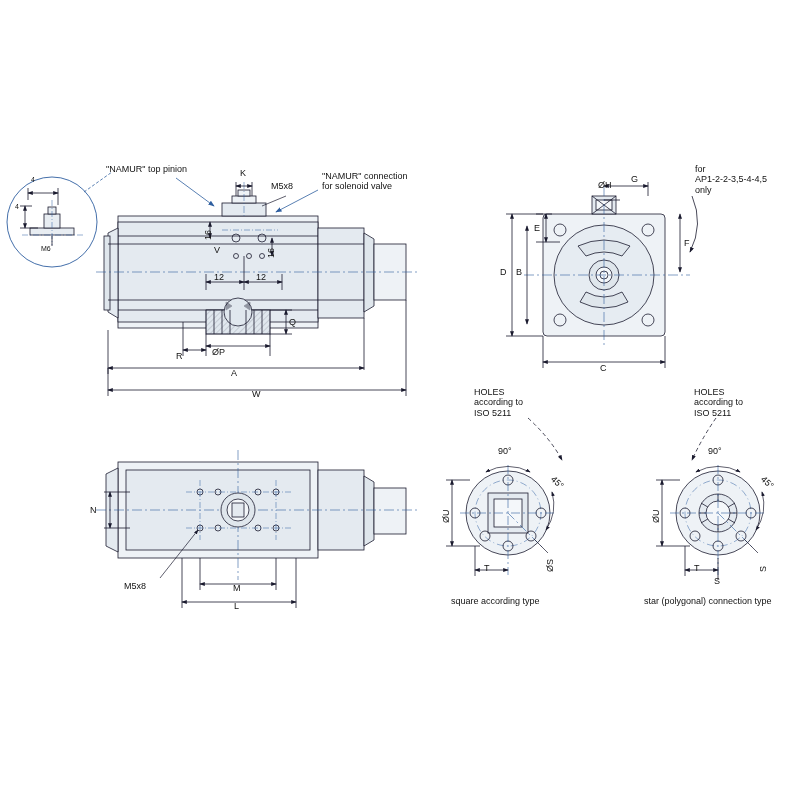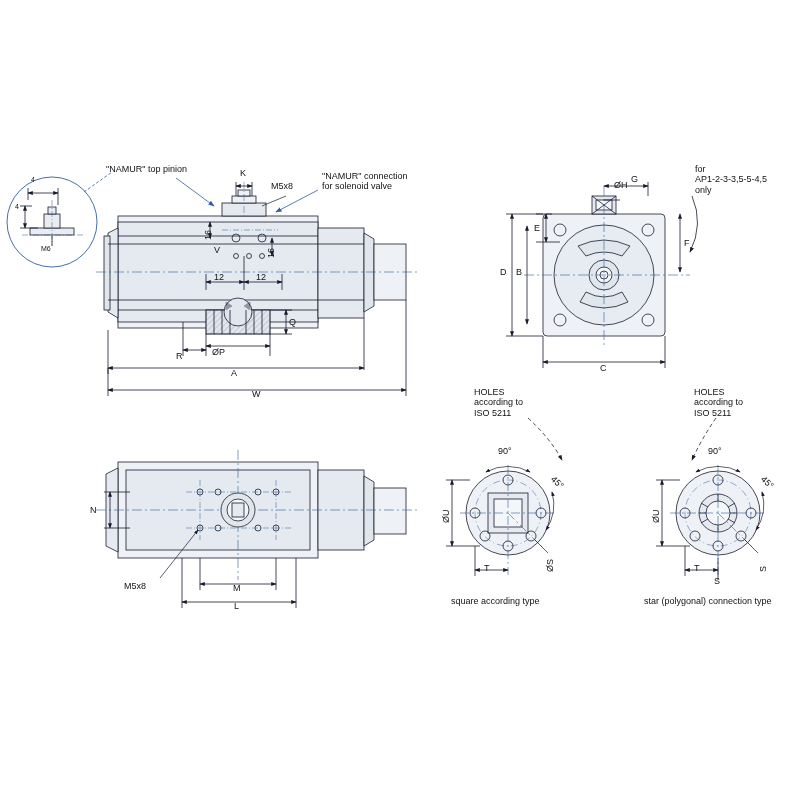--- a/index.html
+++ b/index.html
@@ -328,28 +328,28 @@
 <div class="lbl rot90" style="left:266px; top:258px;">16</div>
 <div class="lbl" style="left:214px; top:272px;">12</div>
 <div class="lbl" style="left:256px; top:272px;">12</div>
 <div class="lbl" style="left:289px; top:317px;">Q</div>
 <div class="lbl" style="left:176px; top:351px;">R</div>
 <div class="lbl" style="left:212px; top:347px;">ØP</div>
 <div class="lbl" style="left:231px; top:368px;">A</div>
 <div class="lbl" style="left:252px; top:389px;">W</div>
 
 <div class="lbl" style="left:631px; top:174px;">G</div>
-<div class="lbl" style="left:598px; top:180px;margin-left:16px;">ØH</div>
+<div class="lbl" style="left:598px; top:180px;">ØH</div>
 <div class="lbl" style="left:534px; top:223px;">E</div>
 <div class="lbl" style="left:684px; top:238px;">F</div>
 <div class="lbl" style="left:500px; top:267px;">D</div>
 <div class="lbl" style="left:516px; top:267px;">B</div>
 <div class="lbl" style="left:600px; top:363px;">C</div>
 <div class="lbl" style="left:695px; top:164px;">for
-AP1-2-3-3,5-5-4,5
+AP1-2-2-3,5-4-4,5
 only</div>
 
 <div class="lbl" style="left:90px; top:505px;">N</div>
 <div class="lbl" style="left:124px; top:581px;">M5x8</div>
 <div class="lbl" style="left:233px; top:583px;">M</div>
 <div class="lbl" style="left:234px; top:601px;">L</div>
 
 <div class="lbl" style="left:474px; top:387px;">HOLES
 according to
 ISO 5211</div>

